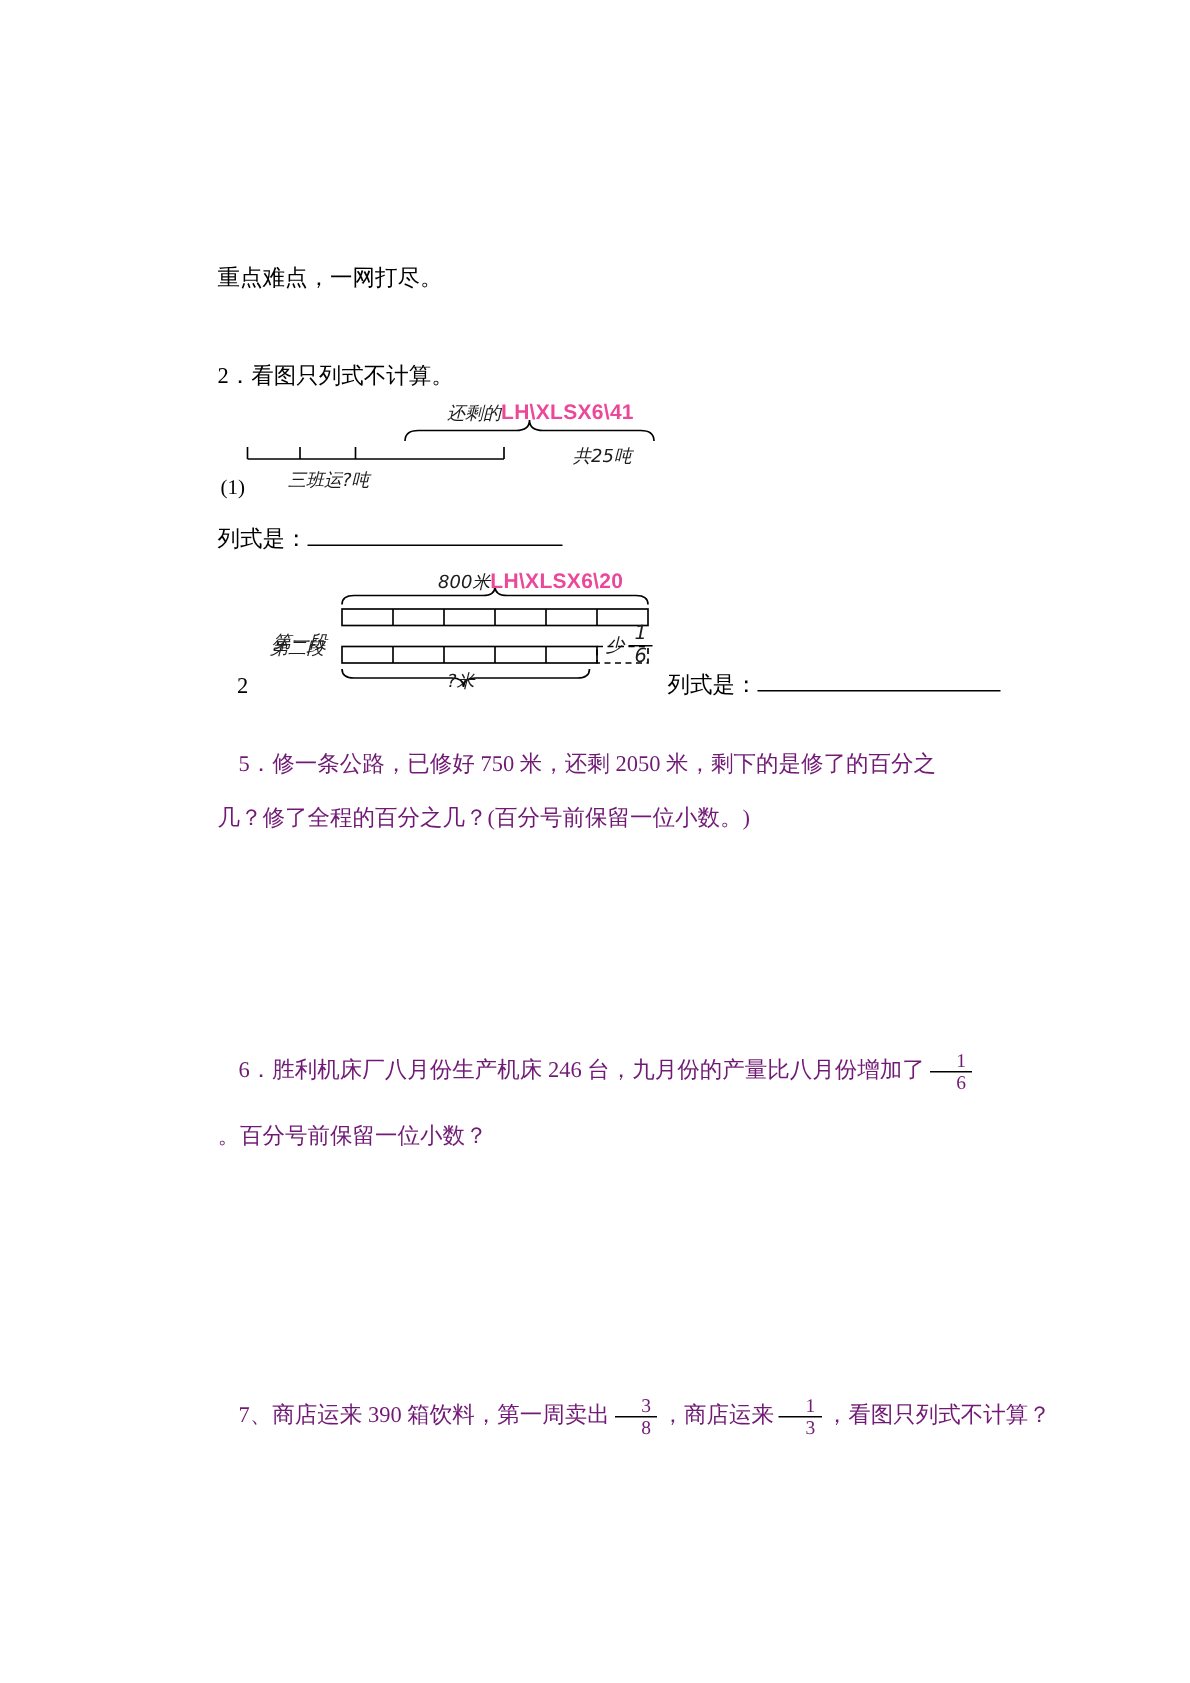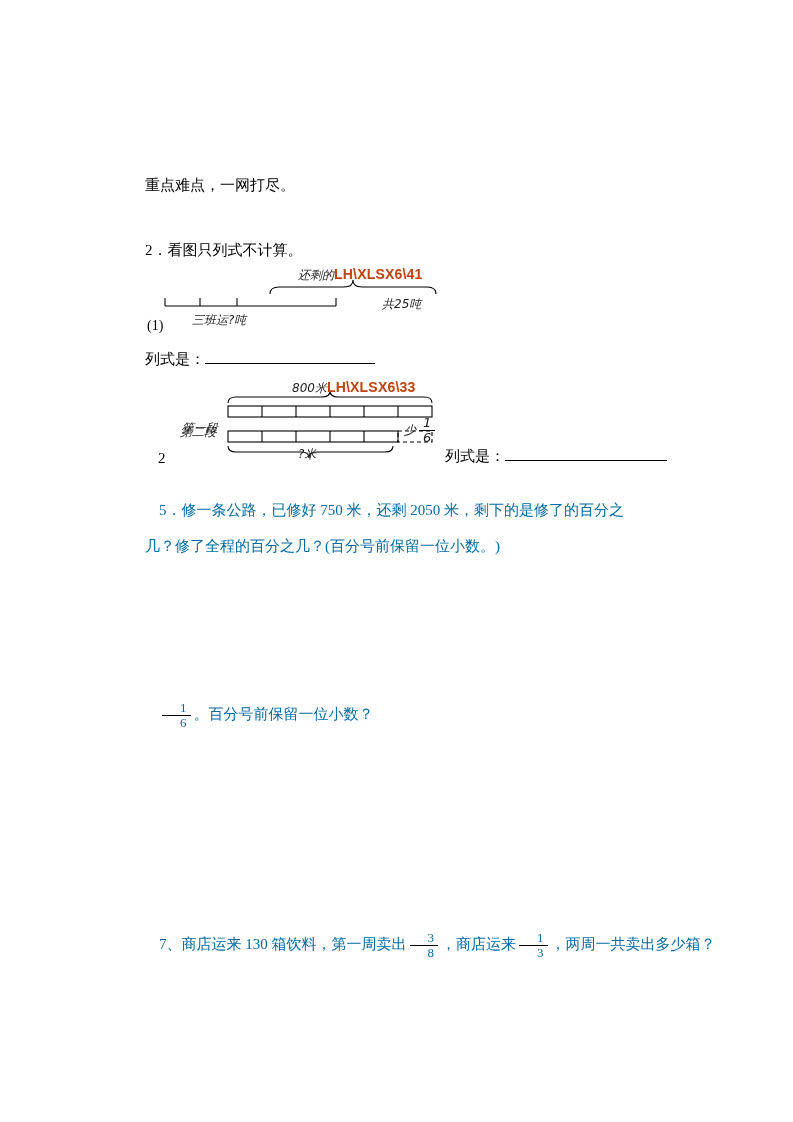--- a/index.html
+++ b/index.html
@@ -1,20 +1,20 @@
 <!DOCTYPE html>
 <html><head>
 <meta charset="utf-8">
 <style>
   html,body{margin:0;padding:0;background:#ffffff;}
   .page{position:relative;width:793px;height:1122px;background:#fff;font-family:"Liberation Serif",serif;color:#000;overflow:hidden;padding-left:22px;}
   .t{position:absolute;font-size:15px;white-space:nowrap;}
   .hand{font-family:"DejaVu Sans",sans-serif;font-size:12px;font-style:italic;color:#1c1c1c;}
-  .code{color:#c2410c;font-family:"Liberation Sans",sans-serif;font-size:14px;font-weight:600;font-style:normal;letter-spacing:0.2px;}
-  .para{position:absolute;font-size:15px;color:#0369a1;}
+  .code{color:#ec4899;font-family:"Liberation Sans",sans-serif;font-size:14px;font-weight:600;font-style:normal;letter-spacing:0.2px;}
+  .para{position:absolute;font-size:15px;color:#701a75;}
   .blank{display:inline-block;width:170px;border-bottom:1px solid #000;height:14px;vertical-align:baseline;}
   .frac{display:inline-block;text-align:center;vertical-align:middle;line-height:1.1;margin:0 3px;}
   .frac span{display:block;padding:0 4px;font-size:13px;}
   .frac .den{border-top:1px solid #000;}
   svg.diagram{position:absolute;overflow:visible;}
   .shape{stroke:#000;fill:none;stroke-width:1.1;}
   .dashed{stroke-dasharray:4 3;}
 </style>
 </head>
 <body>
@@ -56,37 +56,37 @@
     <rect class="shape" x="58" y="55" width="170" height="11"></rect>
     <line class="shape" x1="92" y1="55" x2="92" y2="66"></line>
     <line class="shape" x1="126" y1="55" x2="126" y2="66"></line>
     <line class="shape" x1="160" y1="55" x2="160" y2="66"></line>
     <line class="shape" x1="194" y1="55" x2="194" y2="66"></line>
     <rect class="shape dashed" x="228" y="55" width="34" height="11"></rect>
     <path class="shape" d="M 58,70 Q 58,76 66,76 L 131,76 Q 139,76 139,82 Q 139,76 147,76 L 215,76 Q 223,76 223,70"></path>
   </svg>
 
   <div class="t hand" style="left:292px;top:379px">
-    <span>800米</span><span class="code">LH\XLSX6\33</span>
+    <span>800米</span><span class="code">LH\XLSX6\20</span>
   </div>
   <div class="t hand" style="left:182px;top:420px">第一段</div>
   <div class="t hand" style="left:180px;top:424px">第二段</div>
   <div class="t hand" style="left:404px;top:416px">
     <span>少</span><span class="frac"><span class="num">1</span><span class="den">6</span></span>
   </div>
   <div class="t hand" style="left:298px;top:446px">?米</div>
   <div class="t" style="left:158px;top:450px">2</div>
 
   <div class="t" style="left:445px;top:446px">
     <span>列式是：</span><span class="blank" style="width:162px"></span>
   </div>
 
   <div class="para" style="left:145px;top:492px;width:508px;line-height:36px;text-indent:14px">5．修一条公路，已修好 750 米，还剩 2050 米，剩下的是修了的百分之几？修了全程的百分之几？(百分号前保留一位小数。)</div>
 
   <div class="para" style="left:145px;top:692px;width:515px;line-height:44px;text-indent:14px">
-    <span class="frac"><span class="num">1</span><span class="den">6</span></span><span>。百分号前保留一位小数？</span>
+    <span>6．胜利机床厂八月份生产机床 246 台，九月份的产量比八月份增加了</span><span class="frac"><span class="num">1</span><span class="den">6</span></span><span>。百分号前保留一位小数？</span>
   </div>
 
   <div class="para" style="left:145px;top:922px;width:640px;line-height:44px;text-indent:14px;white-space:nowrap">
-    <span>7、商店运来 130 箱饮料，第一周卖出</span><span class="frac"><span class="num">3</span><span class="den">8</span></span><span>，商店运来</span><span class="frac"><span class="num">1</span><span class="den">3</span></span><span>，两周一共卖出多少箱？</span>
+    <span>7、商店运来 390 箱饮料，第一周卖出</span><span class="frac"><span class="num">3</span><span class="den">8</span></span><span>，商店运来</span><span class="frac"><span class="num">1</span><span class="den">3</span></span><span>，看图只列式不计算？</span>
   </div>
 
 </div>
 
 </body></html>

